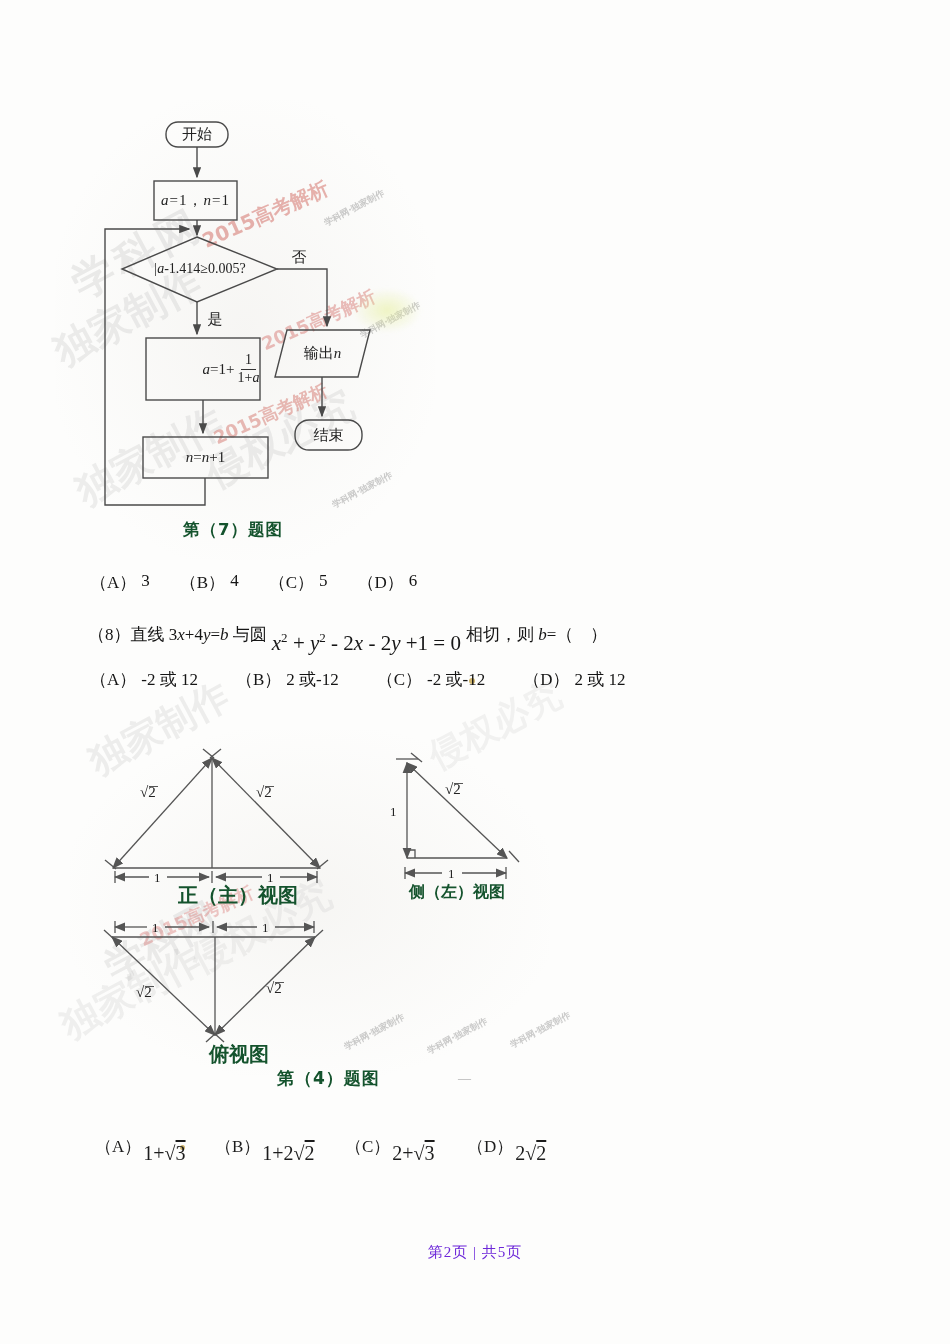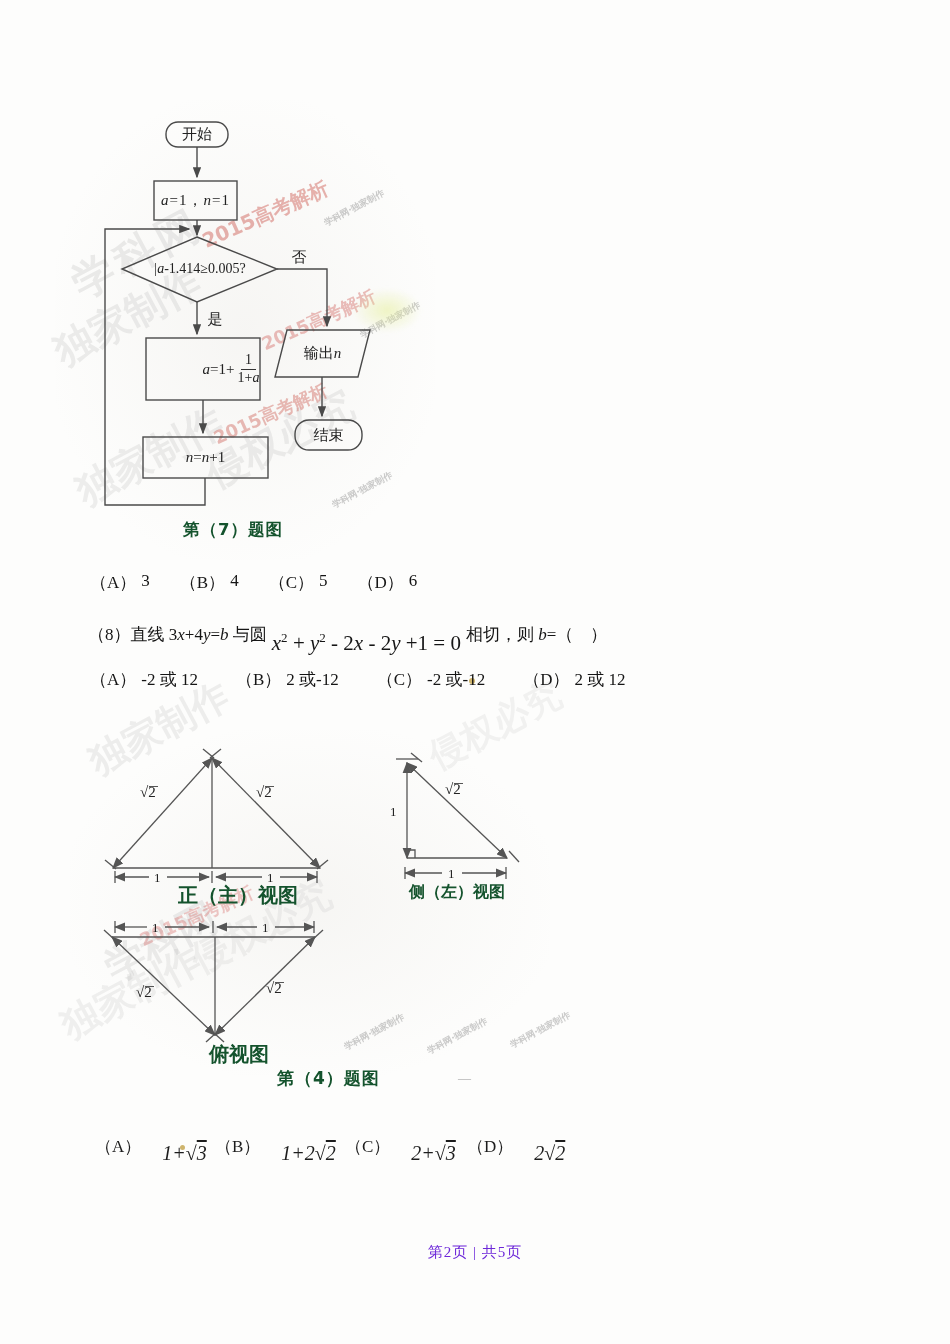--- a/index.html
+++ b/index.html
@@ -23,21 +23,21 @@
   .opt-row{position:absolute;display:flex;white-space:nowrap;font-size:17px;color:#151515;}
   .opt{display:inline-flex;}
   .opt .lab{font-style:normal;}
   .opt .val{margin-left:5px;}
   .math i{font-style:italic;font-family:"Liberation Serif",serif;}
   sup{font-size:0.62em;}
   .ol{text-decoration:overline;}
   .circle-eq{font-size:21px;position:relative;top:10px;margin:0 5px;}
   .q9opt{position:absolute;white-space:nowrap;}
   .q9opt .lab{font-size:17px;}
-  .q9opt .val{font-size:20px;position:relative;top:8px;margin-left:21px;font-style:italic;}
+  .q9opt .val{font-size:20px;position:relative;top:8px;margin-left:2px;}
   .footer{position:absolute;left:0;width:950px;text-align:center;font-size:15px;
           color:#6d28d9;letter-spacing:1px;}
   svg{position:absolute;overflow:visible;}
   svg text{font-family:"Liberation Serif",serif;fill:#222;}
   .artifact{position:absolute;color:#aaa;font-size:13px;}
 </style>
 </head>
 <body>
 
 <div class="page">

